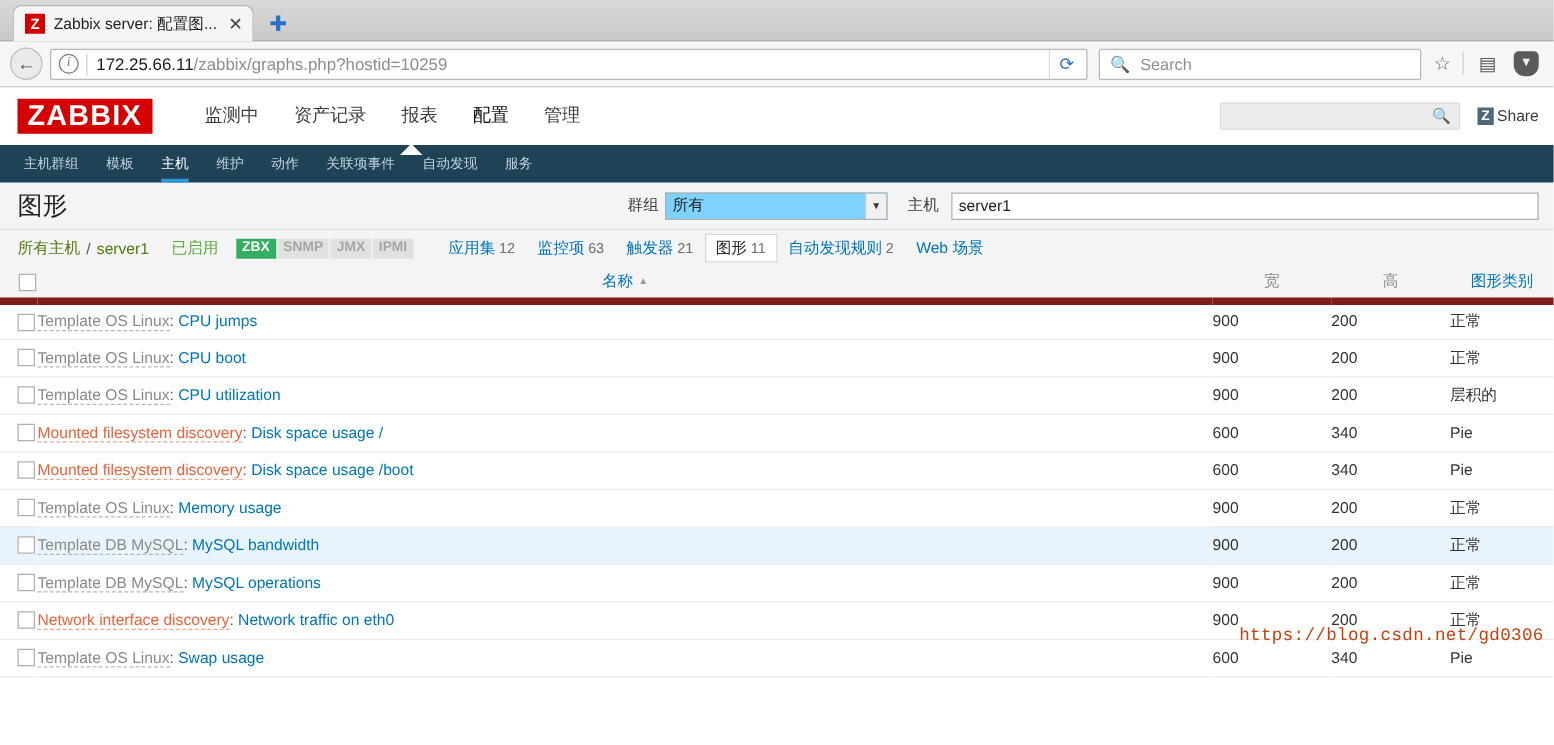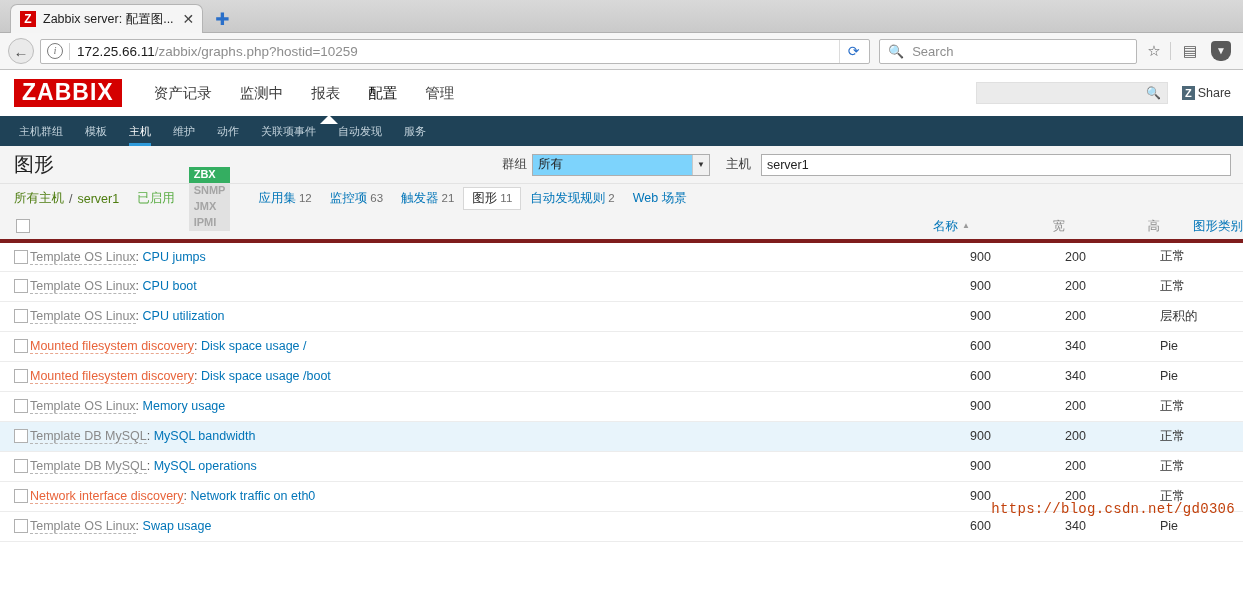--- a/index.html
+++ b/index.html
@@ -181,21 +181,21 @@
   }
   .zx-logo {
     background: #d40000;
     color: #fff;
     font-size: 23px;
     font-weight: bold;
     letter-spacing: 1px;
     padding: 2px 8px 3px;
     line-height: 1;
     font-family: "Liberation Sans", sans-serif;
-    margin-right: 18px;
+    margin-right: 28px;
   }
   .zx-menu { display: flex; align-items: center; gap: 0; height: 46px; }
   .zx-menu-item {
     font-size: 14.5px;
     color: #3d3d3d;
     padding: 0 14px;
     line-height: 46px;
     cursor: pointer;
     white-space: nowrap;
   }
@@ -307,21 +307,21 @@
     height: 29px;
     display: flex;
     align-items: center;
     padding-left: 14px;
     font-size: 12.5px;
     gap: 0;
   }
   .bc-link { color: #4d7c0f; cursor: pointer; }
   .bc-sep { color: #555; margin: 0 5px; }
   .bc-status { color: #5aac44; margin-left: 18px; }
-  .badges { display: flex; margin-left: 14px; flex-direction: column; }
+  .badges { display: flex; margin-left: 14px; }
   .badge {
     font-size: 11px; font-weight: bold;
     padding: 2px 5px 3px;
     line-height: 1;
     background: #e1e1e1;
     color: #a5a5a5;
     margin-right: 1px;
   }
   .badge.on { background: #34ae61; color: #ffffff; }
   .bc-tabs { display: flex; align-items: center; margin-left: 18px; gap: 0; }
@@ -340,24 +340,24 @@
     padding: 2px 8px;
   }
 
   
   .zx-table { width: 100%; border-collapse: collapse; background: #fff; table-layout: fixed; }
   .zx-table th {
     background: #f4f4f4;
     font-size: 12.5px;
     font-weight: normal;
     color: #0275b8;
-    text-align: right;
+    text-align: center;
     height: 28px;
     padding: 0;
-    border-bottom: 4px solid #7f1d1d;
+    border-bottom: 6px solid #7f1d1d;
     vertical-align: middle;
   }
   .zx-table th.mut { color: #8a8a8a; }
   .zx-table td {
     font-size: 12.5px;
     height: 30px;
     padding: 0;
     border-bottom: 1px solid #ececec;
     color: #333;
     vertical-align: middle;
@@ -445,22 +445,22 @@
       <div class="tool-icon">▤</div>
       <div class="tool-icon">
         <span class="pocket">▼</span>
       </div>
     </div>
   </div>
 
   <div class="zx-header">
     <div class="zx-logo">ZABBIX</div>
     <div class="zx-menu">
+      <div class="zx-menu-item">监测中</div>
       <div class="zx-menu-item">资产记录</div>
-      <div class="zx-menu-item">监测中</div>
       <div class="zx-menu-item">报表</div>
       <div class="zx-menu-item active">配置</div>
       <div class="zx-menu-item">管理</div>
     </div>
     <div class="zx-header-right">
       <div class="zx-search">
         <input type="text" placeholder="" style="">
         <span class="mag">🔍</span>
       </div>
       <div class="zx-share">

